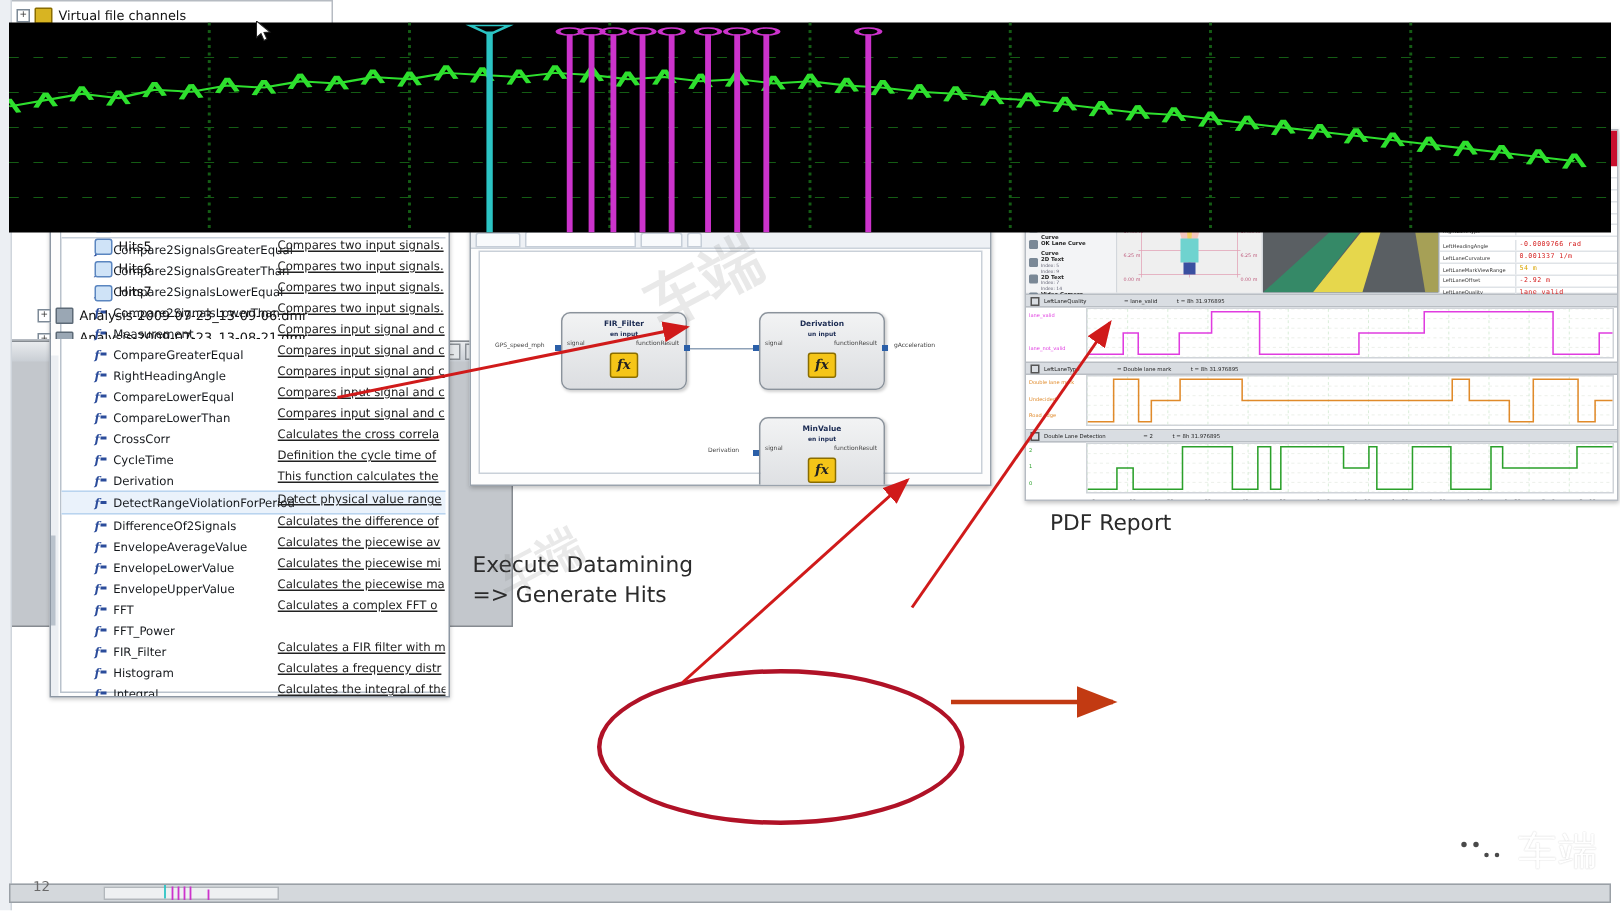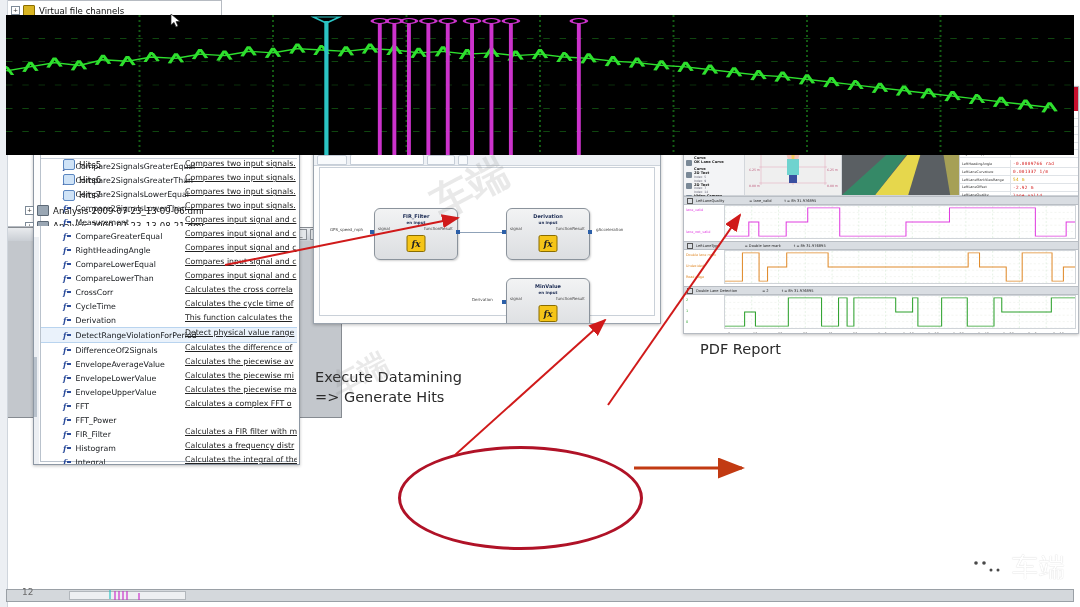--- a/index.html
+++ b/index.html
@@ -256,21 +256,21 @@
               <span class="fx">f</span>
               <span>CrossCorr</span>
             </span>
             <span class="c2">Calculates the cross correla</span>
           </div>
           <div class="fn-row">
             <span class="c1">
               <span class="fx">f</span>
               <span>CycleTime</span>
             </span>
-            <span class="c2">Calculates the cycle time of</span>
+            <span class="c2">Definition the cycle time of</span>
           </div>
           <div class="fn-row">
             <span class="c1">
               <span class="fx">f</span>
               <span>Derivation</span>
             </span>
             <span class="c2">This function calculates the</span>
           </div>
           <div class="fn-row sel">
             <span class="c1">

